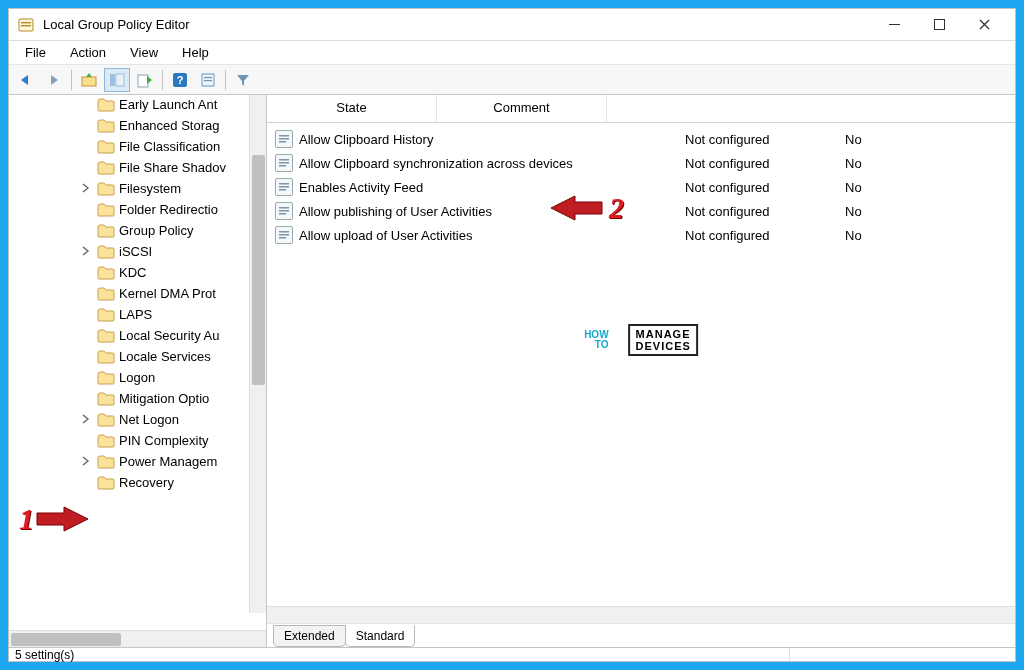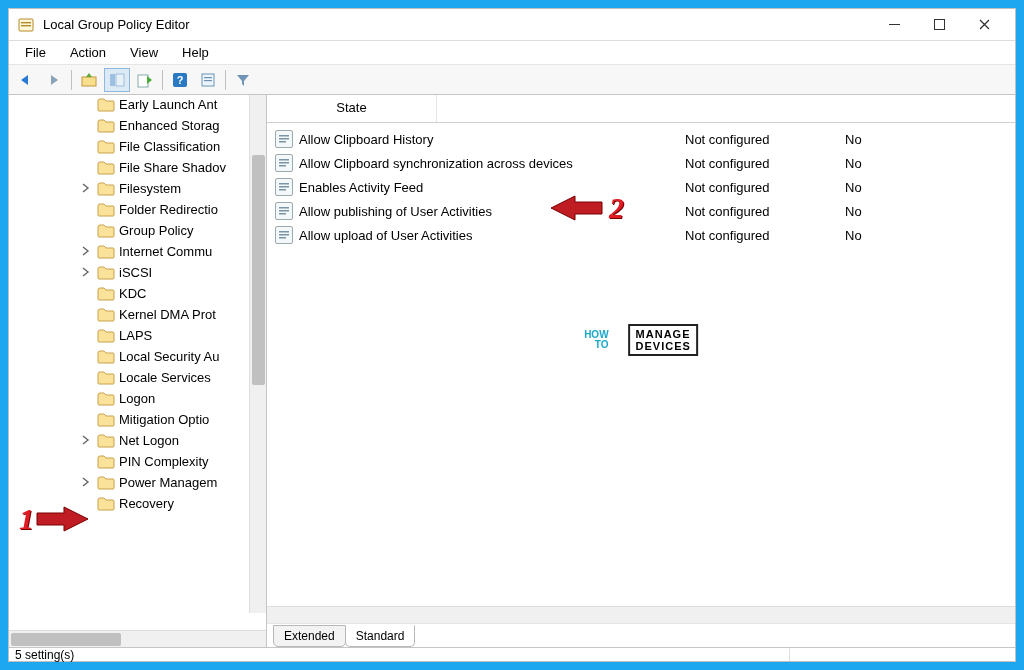--- a/index.html
+++ b/index.html
@@ -436,123 +436,110 @@
               <span class="expand">
                 <svg width="10" height="10">
                   <path d="M2 1 L7 5 L2 9" fill="none" stroke="#666" stroke-width="1.4"></path>
                 </svg>
               </span>
               <span class="folder-icon">
                 <svg width="18" height="14" viewBox="0 0 18 14">
                   <path d="M1 3 Q1 1 3 1 H7 L9 3 H16 Q17 3 17 4 V12 Q17 13 16 13 H2 Q1 13 1 12 Z" fill="#fbe29b" stroke="#caa04a"></path>
                 </svg>
               </span>
-              <span class="item-label">Internet Commu</span>
+              <span class="item-label">iSCSI</span>
+            </div>
+            <div class="tree-item">
+              <span class="folder-icon">
+                <svg width="18" height="14" viewBox="0 0 18 14">
+                  <path d="M1 3 Q1 1 3 1 H7 L9 3 H16 Q17 3 17 4 V12 Q17 13 16 13 H2 Q1 13 1 12 Z" fill="#fbe29b" stroke="#caa04a"></path>
+                </svg>
+              </span>
+              <span class="item-label">KDC</span>
+            </div>
+            <div class="tree-item">
+              <span class="folder-icon">
+                <svg width="18" height="14" viewBox="0 0 18 14">
+                  <path d="M1 3 Q1 1 3 1 H7 L9 3 H16 Q17 3 17 4 V12 Q17 13 16 13 H2 Q1 13 1 12 Z" fill="#fbe29b" stroke="#caa04a"></path>
+                </svg>
+              </span>
+              <span class="item-label">Kernel DMA Prot</span>
+            </div>
+            <div class="tree-item">
+              <span class="folder-icon">
+                <svg width="18" height="14" viewBox="0 0 18 14">
+                  <path d="M1 3 Q1 1 3 1 H7 L9 3 H16 Q17 3 17 4 V12 Q17 13 16 13 H2 Q1 13 1 12 Z" fill="#fbe29b" stroke="#caa04a"></path>
+                </svg>
+              </span>
+              <span class="item-label">LAPS</span>
+            </div>
+            <div class="tree-item">
+              <span class="folder-icon">
+                <svg width="18" height="14" viewBox="0 0 18 14">
+                  <path d="M1 3 Q1 1 3 1 H7 L9 3 H16 Q17 3 17 4 V12 Q17 13 16 13 H2 Q1 13 1 12 Z" fill="#fbe29b" stroke="#caa04a"></path>
+                </svg>
+              </span>
+              <span class="item-label">Local Security Au</span>
+            </div>
+            <div class="tree-item">
+              <span class="folder-icon">
+                <svg width="18" height="14" viewBox="0 0 18 14">
+                  <path d="M1 3 Q1 1 3 1 H7 L9 3 H16 Q17 3 17 4 V12 Q17 13 16 13 H2 Q1 13 1 12 Z" fill="#fbe29b" stroke="#caa04a"></path>
+                </svg>
+              </span>
+              <span class="item-label">Locale Services</span>
+            </div>
+            <div class="tree-item">
+              <span class="folder-icon">
+                <svg width="18" height="14" viewBox="0 0 18 14">
+                  <path d="M1 3 Q1 1 3 1 H7 L9 3 H16 Q17 3 17 4 V12 Q17 13 16 13 H2 Q1 13 1 12 Z" fill="#fbe29b" stroke="#caa04a"></path>
+                </svg>
+              </span>
+              <span class="item-label">Logon</span>
+            </div>
+            <div class="tree-item">
+              <span class="folder-icon">
+                <svg width="18" height="14" viewBox="0 0 18 14">
+                  <path d="M1 3 Q1 1 3 1 H7 L9 3 H16 Q17 3 17 4 V12 Q17 13 16 13 H2 Q1 13 1 12 Z" fill="#fbe29b" stroke="#caa04a"></path>
+                </svg>
+              </span>
+              <span class="item-label">Mitigation Optio</span>
             </div>
             <div class="tree-item">
               <span class="expand">
                 <svg width="10" height="10">
                   <path d="M2 1 L7 5 L2 9" fill="none" stroke="#666" stroke-width="1.4"></path>
                 </svg>
               </span>
               <span class="folder-icon">
                 <svg width="18" height="14" viewBox="0 0 18 14">
                   <path d="M1 3 Q1 1 3 1 H7 L9 3 H16 Q17 3 17 4 V12 Q17 13 16 13 H2 Q1 13 1 12 Z" fill="#fbe29b" stroke="#caa04a"></path>
                 </svg>
               </span>
-              <span class="item-label">iSCSI</span>
-            </div>
-            <div class="tree-item">
-              <span class="folder-icon">
-                <svg width="18" height="14" viewBox="0 0 18 14">
-                  <path d="M1 3 Q1 1 3 1 H7 L9 3 H16 Q17 3 17 4 V12 Q17 13 16 13 H2 Q1 13 1 12 Z" fill="#fbe29b" stroke="#caa04a"></path>
-                </svg>
-              </span>
-              <span class="item-label">KDC</span>
-            </div>
-            <div class="tree-item">
-              <span class="folder-icon">
-                <svg width="18" height="14" viewBox="0 0 18 14">
-                  <path d="M1 3 Q1 1 3 1 H7 L9 3 H16 Q17 3 17 4 V12 Q17 13 16 13 H2 Q1 13 1 12 Z" fill="#fbe29b" stroke="#caa04a"></path>
-                </svg>
-              </span>
-              <span class="item-label">Kernel DMA Prot</span>
-            </div>
-            <div class="tree-item">
-              <span class="folder-icon">
-                <svg width="18" height="14" viewBox="0 0 18 14">
-                  <path d="M1 3 Q1 1 3 1 H7 L9 3 H16 Q17 3 17 4 V12 Q17 13 16 13 H2 Q1 13 1 12 Z" fill="#fbe29b" stroke="#caa04a"></path>
-                </svg>
-              </span>
-              <span class="item-label">LAPS</span>
-            </div>
-            <div class="tree-item">
-              <span class="folder-icon">
-                <svg width="18" height="14" viewBox="0 0 18 14">
-                  <path d="M1 3 Q1 1 3 1 H7 L9 3 H16 Q17 3 17 4 V12 Q17 13 16 13 H2 Q1 13 1 12 Z" fill="#fbe29b" stroke="#caa04a"></path>
-                </svg>
-              </span>
-              <span class="item-label">Local Security Au</span>
-            </div>
-            <div class="tree-item">
-              <span class="folder-icon">
-                <svg width="18" height="14" viewBox="0 0 18 14">
-                  <path d="M1 3 Q1 1 3 1 H7 L9 3 H16 Q17 3 17 4 V12 Q17 13 16 13 H2 Q1 13 1 12 Z" fill="#fbe29b" stroke="#caa04a"></path>
-                </svg>
-              </span>
-              <span class="item-label">Locale Services</span>
-            </div>
-            <div class="tree-item">
-              <span class="folder-icon">
-                <svg width="18" height="14" viewBox="0 0 18 14">
-                  <path d="M1 3 Q1 1 3 1 H7 L9 3 H16 Q17 3 17 4 V12 Q17 13 16 13 H2 Q1 13 1 12 Z" fill="#fbe29b" stroke="#caa04a"></path>
-                </svg>
-              </span>
-              <span class="item-label">Logon</span>
-            </div>
-            <div class="tree-item">
-              <span class="folder-icon">
-                <svg width="18" height="14" viewBox="0 0 18 14">
-                  <path d="M1 3 Q1 1 3 1 H7 L9 3 H16 Q17 3 17 4 V12 Q17 13 16 13 H2 Q1 13 1 12 Z" fill="#fbe29b" stroke="#caa04a"></path>
-                </svg>
-              </span>
-              <span class="item-label">Mitigation Optio</span>
+              <span class="item-label">Net Logon</span>
+            </div>
+            <div class="tree-item">
+              <span class="folder-icon">
+                <svg width="18" height="14" viewBox="0 0 18 14">
+                  <path d="M1 3 Q1 1 3 1 H7 L9 3 H16 Q17 3 17 4 V12 Q17 13 16 13 H2 Q1 13 1 12 Z" fill="#fbe29b" stroke="#caa04a"></path>
+                </svg>
+              </span>
+              <span class="item-label">PIN Complexity</span>
             </div>
             <div class="tree-item">
               <span class="expand">
                 <svg width="10" height="10">
                   <path d="M2 1 L7 5 L2 9" fill="none" stroke="#666" stroke-width="1.4"></path>
                 </svg>
               </span>
               <span class="folder-icon">
                 <svg width="18" height="14" viewBox="0 0 18 14">
                   <path d="M1 3 Q1 1 3 1 H7 L9 3 H16 Q17 3 17 4 V12 Q17 13 16 13 H2 Q1 13 1 12 Z" fill="#fbe29b" stroke="#caa04a"></path>
                 </svg>
               </span>
-              <span class="item-label">Net Logon</span>
-            </div>
-            <div class="tree-item">
-              <span class="folder-icon">
-                <svg width="18" height="14" viewBox="0 0 18 14">
-                  <path d="M1 3 Q1 1 3 1 H7 L9 3 H16 Q17 3 17 4 V12 Q17 13 16 13 H2 Q1 13 1 12 Z" fill="#fbe29b" stroke="#caa04a"></path>
-                </svg>
-              </span>
-              <span class="item-label">PIN Complexity</span>
-            </div>
-            <div class="tree-item">
-              <span class="expand">
-                <svg width="10" height="10">
-                  <path d="M2 1 L7 5 L2 9" fill="none" stroke="#666" stroke-width="1.4"></path>
-                </svg>
-              </span>
-              <span class="folder-icon">
-                <svg width="18" height="14" viewBox="0 0 18 14">
-                  <path d="M1 3 Q1 1 3 1 H7 L9 3 H16 Q17 3 17 4 V12 Q17 13 16 13 H2 Q1 13 1 12 Z" fill="#fbe29b" stroke="#caa04a"></path>
-                </svg>
-              </span>
               <span class="item-label">Power Managem</span>
             </div>
             <div class="tree-item">
               <span class="folder-icon">
                 <svg width="18" height="14" viewBox="0 0 18 14">
                   <path d="M1 3 Q1 1 3 1 H7 L9 3 H16 Q17 3 17 4 V12 Q17 13 16 13 H2 Q1 13 1 12 Z" fill="#fbe29b" stroke="#caa04a"></path>
                 </svg>
               </span>
               <span class="item-label">Recovery</span>
             </div>
@@ -562,20 +549,21 @@
         </div>
       </div>
       <div class="tree-hscroll">
         <div class="thumb"></div>
       </div>
     </div>
 
     <div class="list-panel">
       <div class="list-header">
         <div class="lh-col state">State</div>
+        <div class="lh-col comment">Comment</div>
       </div>
       <div class="list-rows" id="list-rows">
 
         <div class="list-row">
             <span class="lr-icon">
               <svg width="12" height="12">
                 <rect x="1" y="2" width="10" height="1.5" fill="#7a95a6"></rect>
                 <rect x="1" y="5" width="10" height="1.5" fill="#7a95a6"></rect>
                 <rect x="1" y="8" width="7" height="1.5" fill="#7a95a6"></rect>
               </svg>

